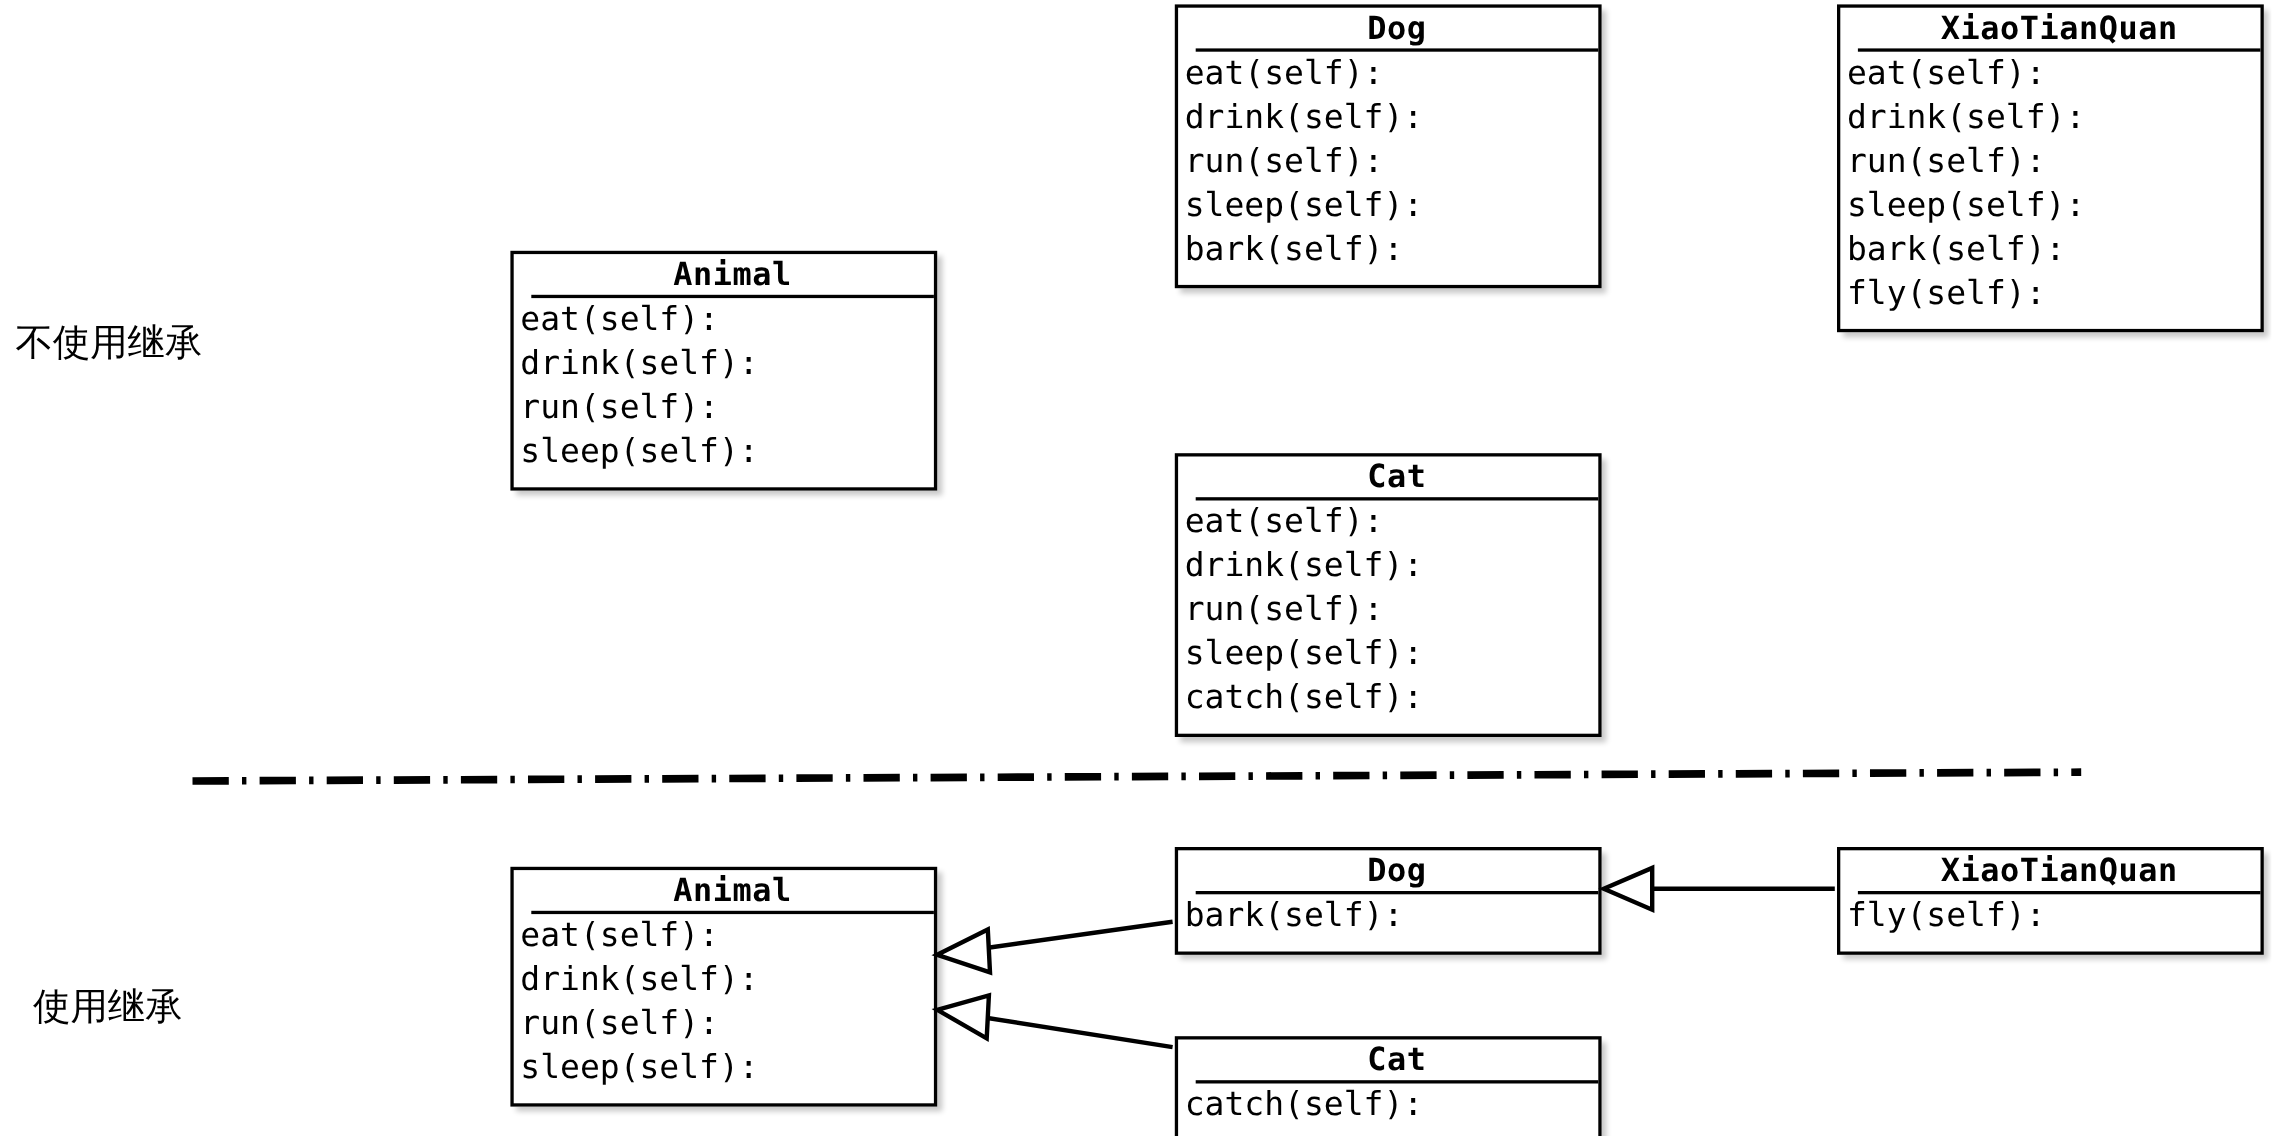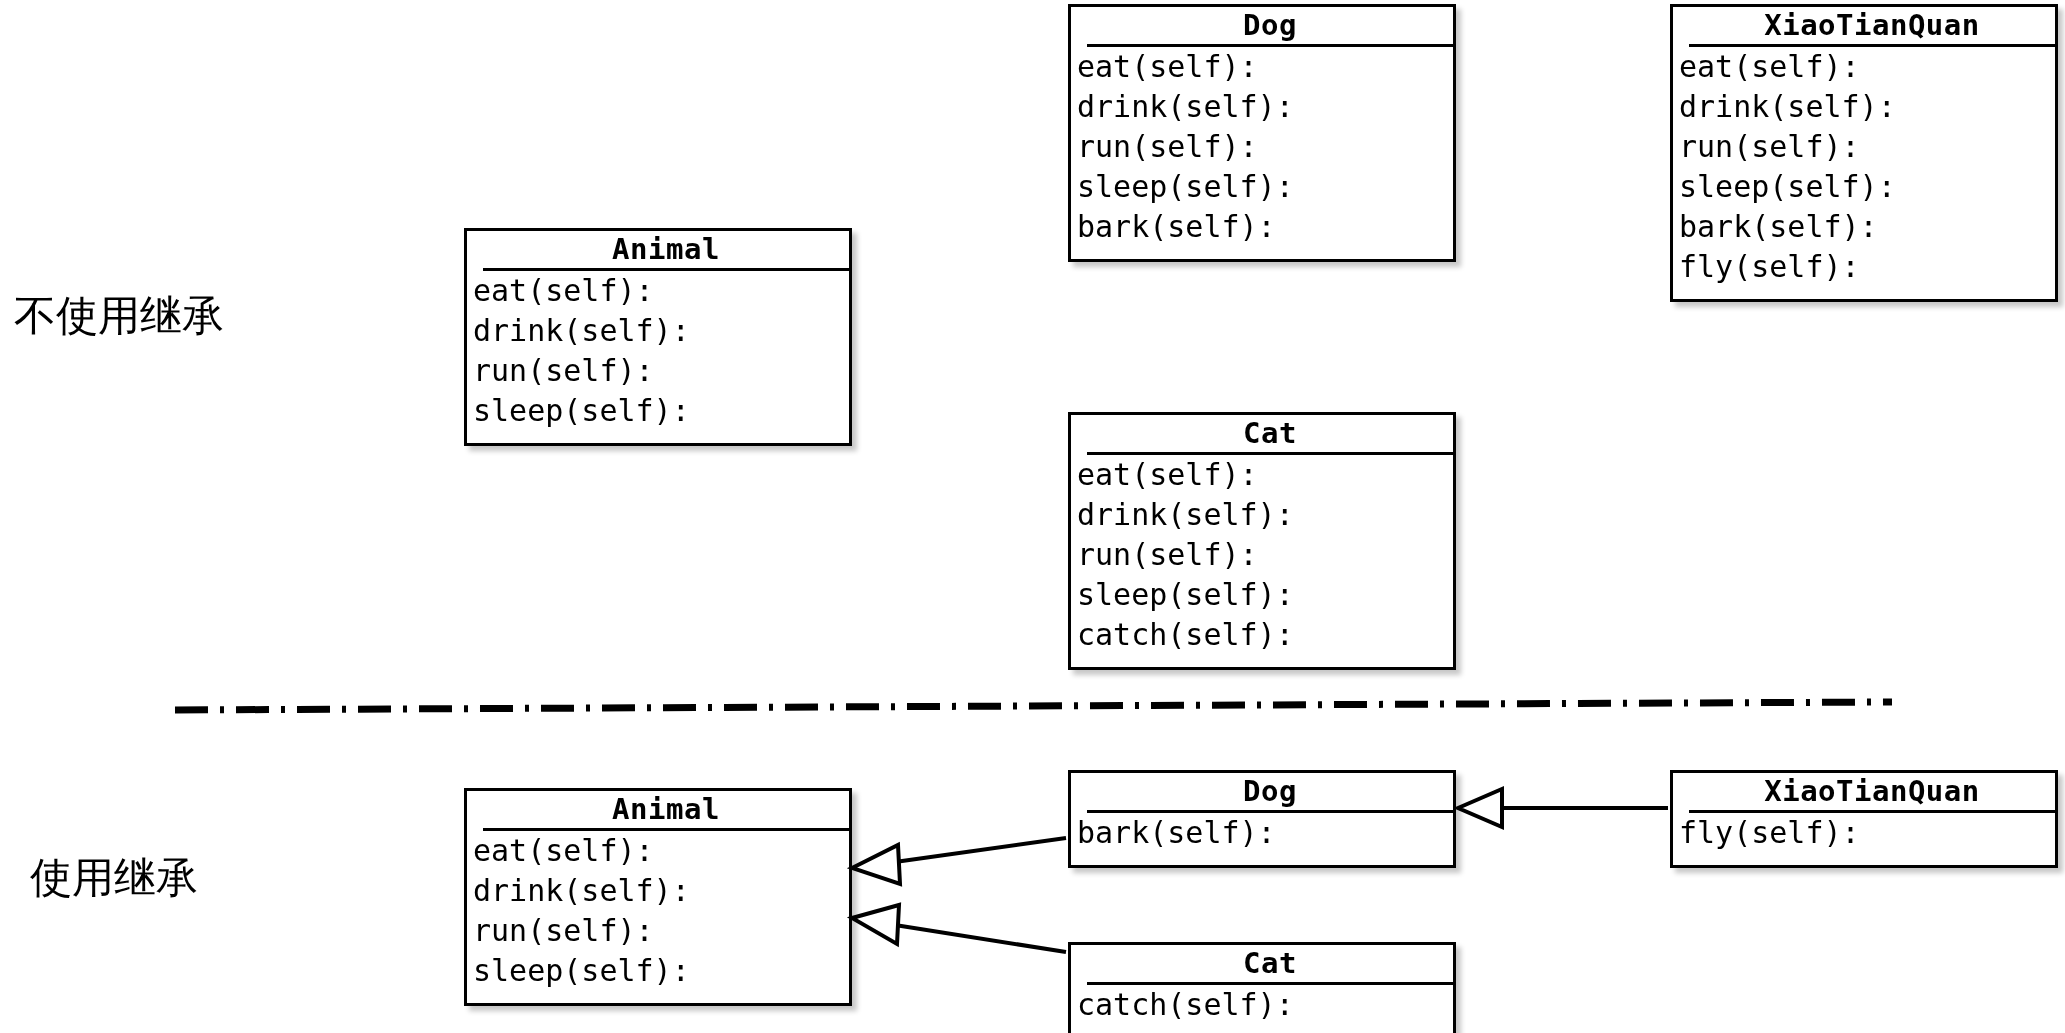--- a/index.html
+++ b/index.html
@@ -20,21 +20,21 @@
     position: absolute;
     left: 0; top: 0;
     width: 2065px;
     height: 1033px;
   }
 
   
   .section-label {
     position: absolute;
     font-family: "DejaVu Sans", "Liberation Sans", sans-serif;
-    font-size: 42px;
+    font-size: 34px;
     line-height: 1;
     white-space: nowrap;
     color: #000;
   }
 
   
   .uml-box {
     position: absolute;
     box-sizing: border-box;
     background: #ffffff;
@@ -128,21 +128,21 @@
       <div class="uml-method">run(self):</div>
       <div class="uml-method">sleep(self):</div>
       <div class="uml-method">catch(self):</div>
     </div>
   </div>
 
   <svg class="divider" style="left:0px; top:680px; width:2065px; height:50px;" viewBox="0 0 2065 50">
     <line x1="175" y1="30" x2="1892" y2="22" stroke="#000000" stroke-width="7" stroke-dasharray="33 12 4 12" stroke-linecap="butt"></line>
   </svg>
 
-  <div class="section-label" style="left:30px; top:857px;">使用继承</div>
+  <div class="section-label" style="left:30px; top:898px;">使用继承</div>
 
   <div class="uml-box" id="bot-animal" style="left:464px; top:788px; width:388px;">
     <div class="uml-title">Animal</div>
     <div class="uml-methods">
       <div class="uml-method">eat(self):</div>
       <div class="uml-method">drink(self):</div>
       <div class="uml-method">run(self):</div>
       <div class="uml-method">sleep(self):</div>
     </div>
   </div>

